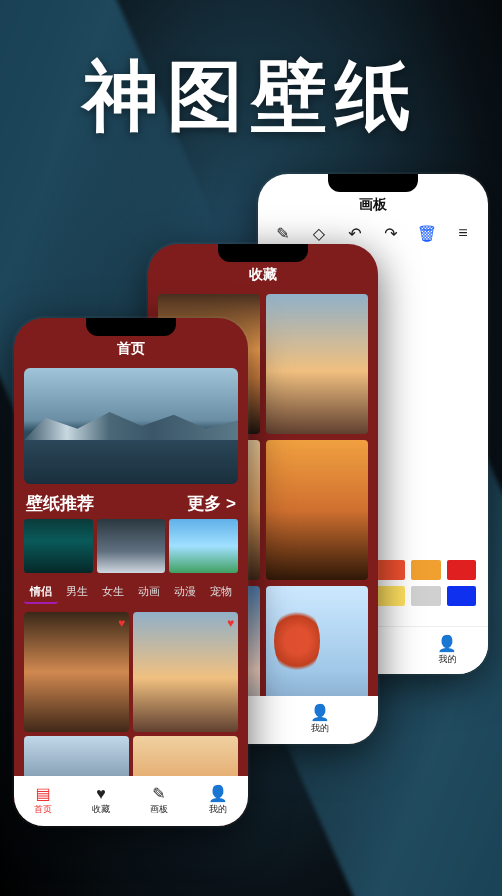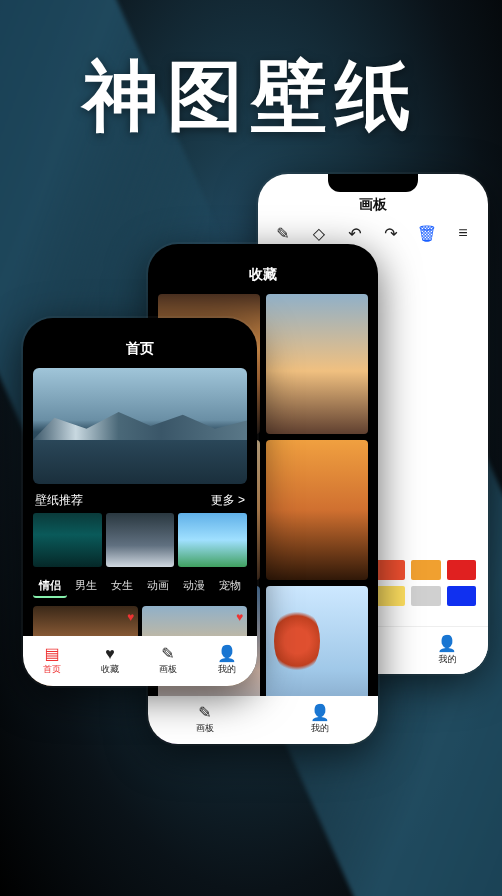--- a/index.html
+++ b/index.html
@@ -34,21 +34,21 @@
     text-align: center;
     color: #fff;
     font-size: 76px;
     font-weight: 700;
     letter-spacing: 8px;
     text-shadow: 0 2px 10px rgba(0,0,0,0.5);
   }
   .phone {
     position: absolute;
     border-radius: 30px;
-    background: #000000;
+    background: #7f1d1d;
     box-shadow: 0 10px 40px rgba(0,0,0,0.6), 0 0 0 2px rgba(255,255,255,0.05);
     overflow: hidden;
   }
   .notch {
     position: absolute;
     top: 0; left: 50%;
     transform: translateX(-50%);
     width: 90px; height: 18px;
     background: #000;
     border-radius: 0 0 12px 12px;
@@ -76,34 +76,34 @@
   
   .p2 { width: 230px; height: 500px; left: 148px; top: 244px; }
   .p2-header { padding-top: 22px; text-align:center; color:#fff; font-size:14px; font-weight:600; }
   .p2-grid { padding: 10px 10px 0; display:grid; grid-template-columns:1fr 1fr; gap:6px; }
   .p2-cell { height: 140px; border-radius:4px; background:#333; overflow:hidden; }
   .p2-nav { position:absolute; bottom:0; left:0; right:0; height:48px; background:#fff;
     display:flex; justify-content:space-around; align-items:center; }
   .p2-nav .navitem { display:flex; flex-direction:column; align-items:center; font-size:9px; color:#222; gap:1px;}
 
   
-  .p1 { width: 234px; height: 368px; left: 23px; top: 318px; }
+  .p1 { width: 234px; height: 508px; left: 14px; top: 318px; }
   .p1-header { padding-top: 22px; text-align:center; color:#fff; font-size:14px; font-weight:600; }
   .p1-hero { margin: 10px 10px 0; height: 116px; border-radius:6px;
     background: linear-gradient(180deg, #a0c5d9 0%, #6a8fa5 45%, #2d4b5e 55%, #1a2f3c 100%);
     position:relative; overflow:hidden; }
   .p1-hero::before { content:""; position:absolute; left:0; right:0; top:38%; height:24%;
     background: linear-gradient(90deg, #3a5668 0%, #c8d8e0 20%, #4a6878 40%, #3a5668 60%, #5a7888 100%);
     clip-path: polygon(0 100%, 10% 20%, 25% 60%, 40% 0%, 55% 50%, 70% 10%, 85% 60%, 100% 30%, 100% 100%);}
-  .p1-rec-row { display:flex; justify-content:space-between; align-items:center; padding: 8px 12px 4px; color:#fff; font-size:12px;}
+  .p1-rec-row { display:flex; justify-content:space-between; align-items:center; padding: 8px 12px 4px; color:#fff; font-size:17px;font-weight:bold;}
   .p1-rec-thumbs { display:flex; gap:4px; padding: 0 10px; }
   .p1-rec-thumbs .th { flex:1; height:54px; border-radius:3px; }
   .p1-cats { display:flex; gap:2px; padding: 8px 10px 4px; color:#ddd; font-size:11px;}
   .p1-cats .cat { padding: 3px 6px; border-radius:3px; }
-  .p1-cats .cat.active { color:#fff; font-weight:600; border-bottom:2px solid #86efac; }
+  .p1-cats .cat.active { color:#fff; font-weight:600; border-bottom:2px solid #a21caf; }
   .p1-grid { padding: 4px 10px 0; display:grid; grid-template-columns:1fr 1fr; gap:4px; }
   .p1-cell { height:120px; border-radius:4px; background:#333; position:relative; overflow:hidden;}
   .heart { position:absolute; top:4px; right:4px; color:#e33; font-size:12px; }
   .p1-nav { position:absolute; bottom:0; left:0; right:0; height:50px; background:#fff;
     display:flex; justify-content:space-around; align-items:center; }
   .p1-nav .navitem { display:flex; flex-direction:column; align-items:center; font-size:9px; color:#222; gap:1px;}
   .p1-nav .navitem.active { color:#e33; }
   .navicon { font-size:16px; line-height:1; }
 
   

